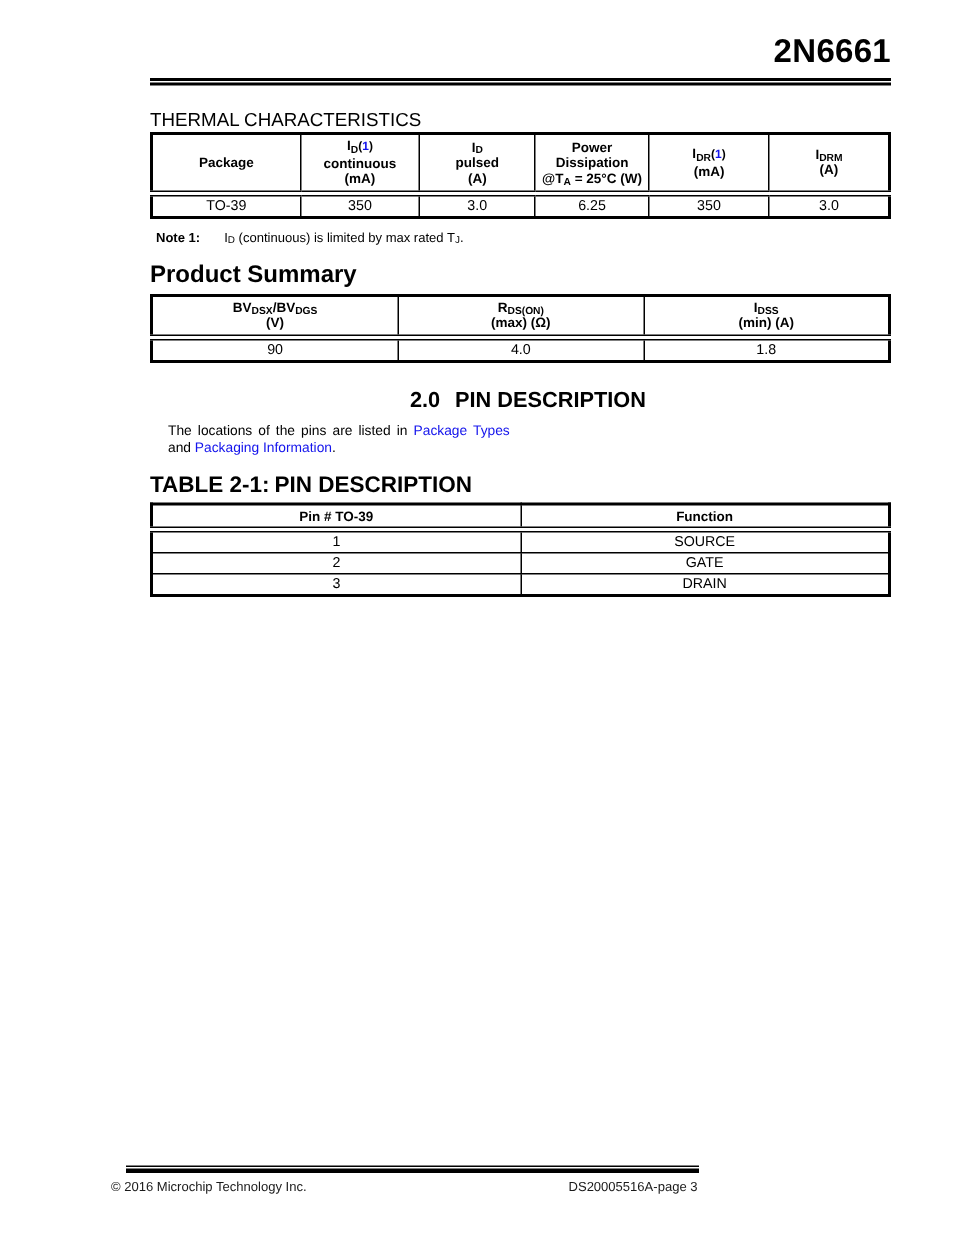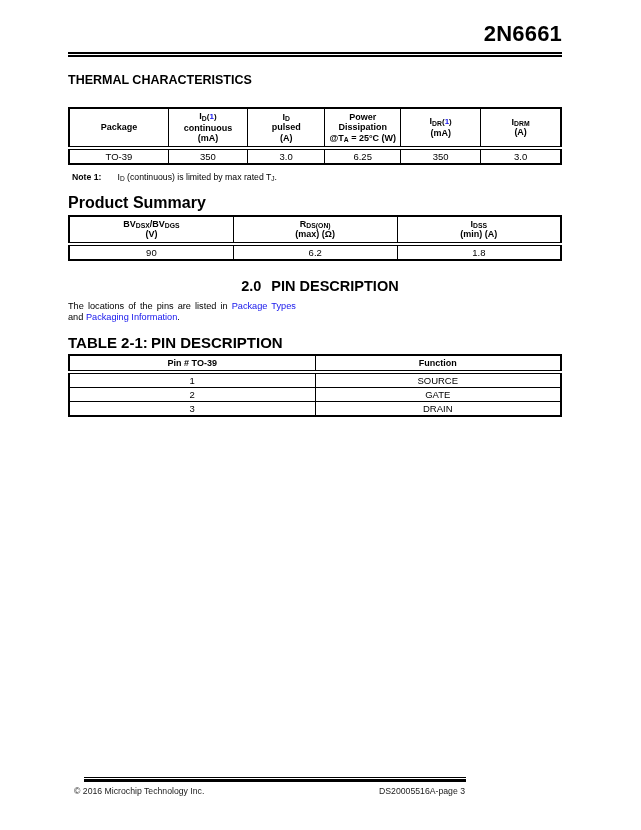--- a/index.html
+++ b/index.html
@@ -1,31 +1,31 @@
 <!DOCTYPE html>
 <html><head>
 <meta charset="utf-8">
 <style>
   html,body { margin:0; padding:0; }
   body {
     width:641px; height:830px; background:#ffffff; color:#000;
     font-family:"Liberation Sans", sans-serif; position:relative; overflow:hidden;
   }
-  .content { position:absolute; left:68px; top:0; width:494px; }
+  .content { position:absolute; left:100px; top:0; width:494px; }
 
   .doc-title {
     margin-top:23px; text-align:right; font-size:22px; font-weight:bold;
     line-height:22px; letter-spacing:0.2px;
   }
   .header-rule {
     margin-top:7px; height:1px;
     border-top:2.5px solid #000; border-bottom:2.5px solid #000;
   }
 
-  .h-thermal { margin:16px 0 20px 0; font-size:12.5px; font-weight:bold; }
+  .h-thermal { margin:16px 0 1px 0; font-size:12.5px; font-weight:normal; }
   .h-product { margin:12px 0 3px 0; font-size:16px;  font-weight:bold; }
 
   table.tbl {
     border-collapse:collapse; table-layout:fixed; width:100%;
     border:2px solid #000; text-align:center;
   }
   table.tbl th, table.tbl td { border:1px solid #000; overflow:hidden; }
   table.tbl thead th {
     font-size:9px; font-weight:bold; line-height:10.5px; padding:2px 1px;
     border-bottom:4px double #000; vertical-align:middle;
@@ -35,21 +35,21 @@
   sub { font-size:0.76em; line-height:0; position:relative; top:1.5px; vertical-align:baseline; }
   .ref { font-size:8px; }
   .lnk { color:#1414ec; text-decoration:none; cursor:pointer; }
 
   .note { margin:7px 0 0 4px; font-size:8.7px; line-height:10px; }
   .note-label { font-weight:bold; margin-right:16px; }
 
   .h-section { margin:18px 0 0 0; font-size:14.5px; font-weight:bold; line-height:15px;text-align:center; }
   .sec-num { display:inline-block; width:40px; }
 
-  .intro { margin:7px 0 0 0; font-size:9.2px; line-height:11.5px; width:330px; }
+  .intro { margin:7px 0 0 12px; font-size:9.2px; line-height:11.5px; width:330px; }
   .intro a { color:#1414ec; text-decoration:none; cursor:pointer; }
   .l1 { word-spacing:1.5px; }
 
   .tbl-label { margin:10px 0 3px 0; font-size:15px; font-weight:bold; }
   .tbl-num { display:inline-block; width:83px; }
 
   .footer { position:absolute; left:0; top:777px; width:529px; }
   .footer-rule {
     margin:0 63px 0 84px; height:1px;
     border-top:1px solid #000; border-bottom:3px solid #000;
@@ -115,21 +115,21 @@
     <thead>
       <tr>
         <th>BV<sub>DSX</sub>/BV<sub>DGS</sub><br>(V)</th>
         <th>R<sub>DS(ON)</sub><br>(max) (Ω)</th>
         <th>I<sub>DSS</sub><br>(min) (A)</th>
       </tr>
     </thead>
     <tbody>
       <tr>
         <td>90</td>
-        <td>6.2</td>
+        <td>4.0</td>
         <td>1.8</td>
       </tr>
     </tbody>
   </table>
 
   <div class="h-section">
     <span class="sec-num">2.0</span><span>PIN DESCRIPTION</span>
   </div>
 
   <p class="intro">

